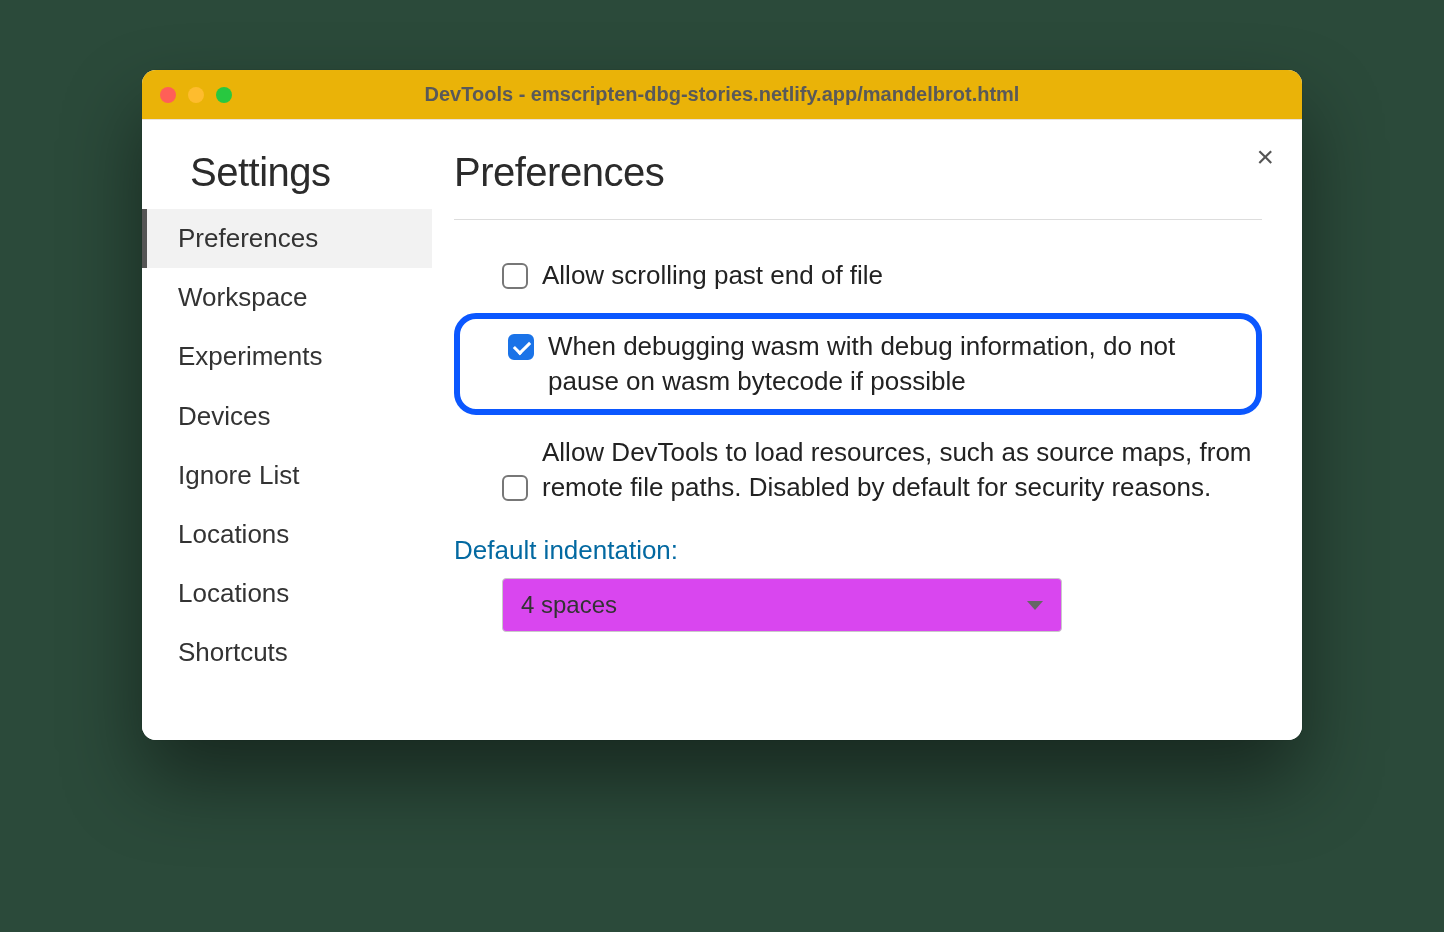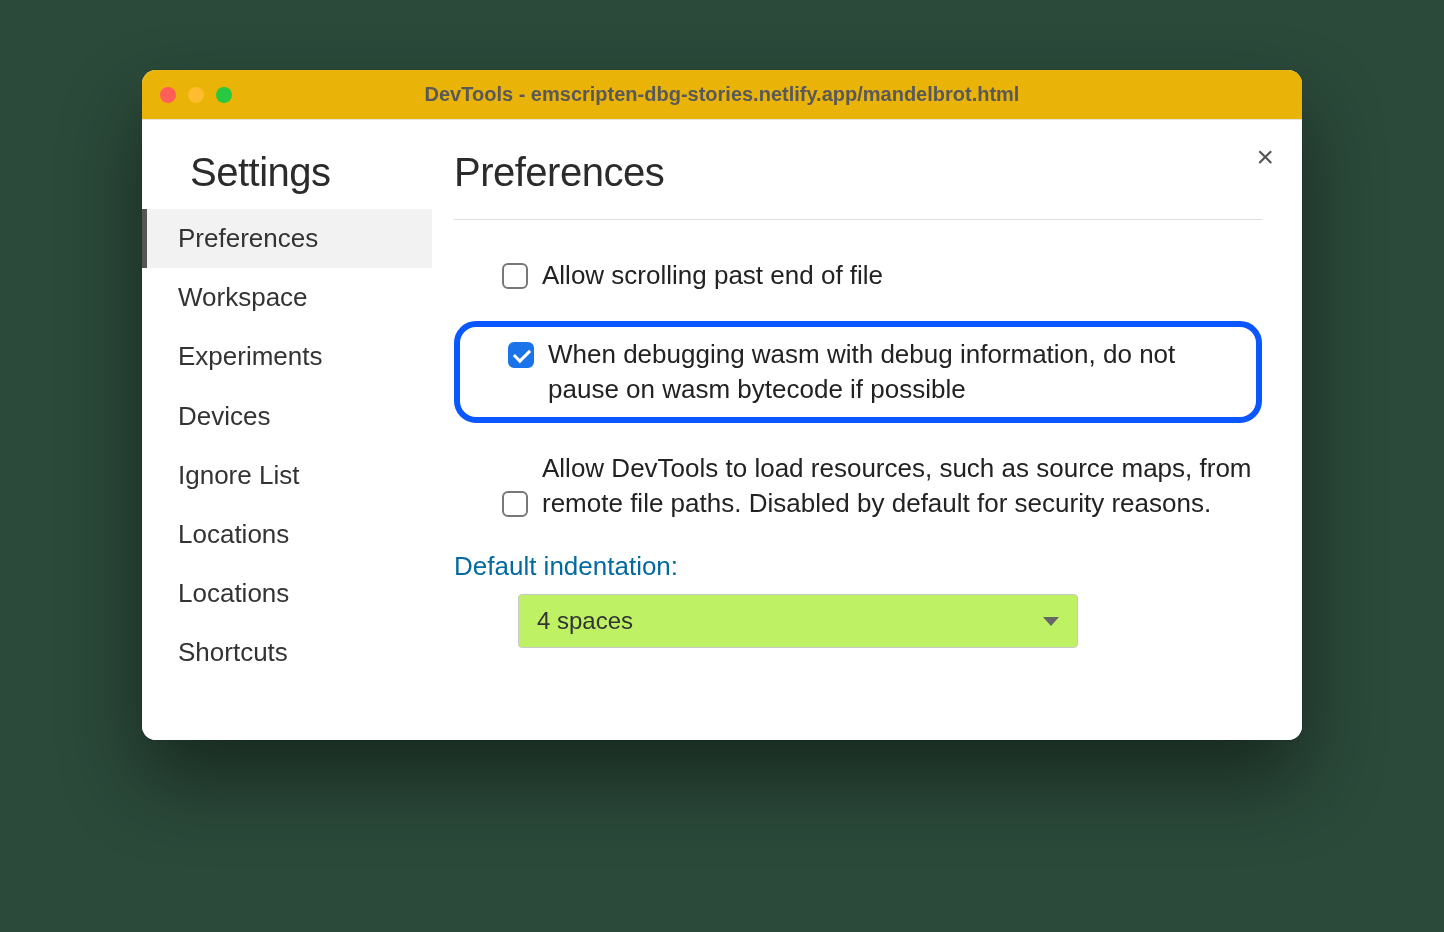--- a/index.html
+++ b/index.html
@@ -105,21 +105,21 @@
     gap: 14px;
     padding: 8px 0 8px 48px;
     font-size: 26px;
     color: #222;
     line-height: 1.35;
   }
   .opt-row.highlight {
     border: 6px solid #0b57ff;
     border-radius: 22px;
     padding: 10px 20px 10px 48px;
-    margin: 20px 0;
+    margin: 12px 0;
   }
   .chk {
     flex-shrink: 0;
     width: 26px;
     height: 26px;
     border: 2px solid #777;
     border-radius: 6px;
     margin-top: 5px;
     background: #fff;
     position: relative;
@@ -146,29 +146,28 @@
     padding: 22px 0 12px 0;
   }
   .select-wrap {
     margin-left: 48px;
   }
   .select {
     width: 560px;
     height: 54px;
     border: 1px solid #c9c9c9;
     border-radius: 4px;
-    background: #bef264;
+    background: #d946ef;
     display: flex;
     align-items: center;
     justify-content: space-between;
     padding: 0 18px;
     font-size: 24px;
     color: #333;
     cursor: pointer;
-    margin-left: 16px;
   }
   .caret {
     width: 0; height: 0;
     border-left: 8px solid transparent;
     border-right: 8px solid transparent;
     border-top: 9px solid #666;
   }
 </style>
 </head>
 <body>

